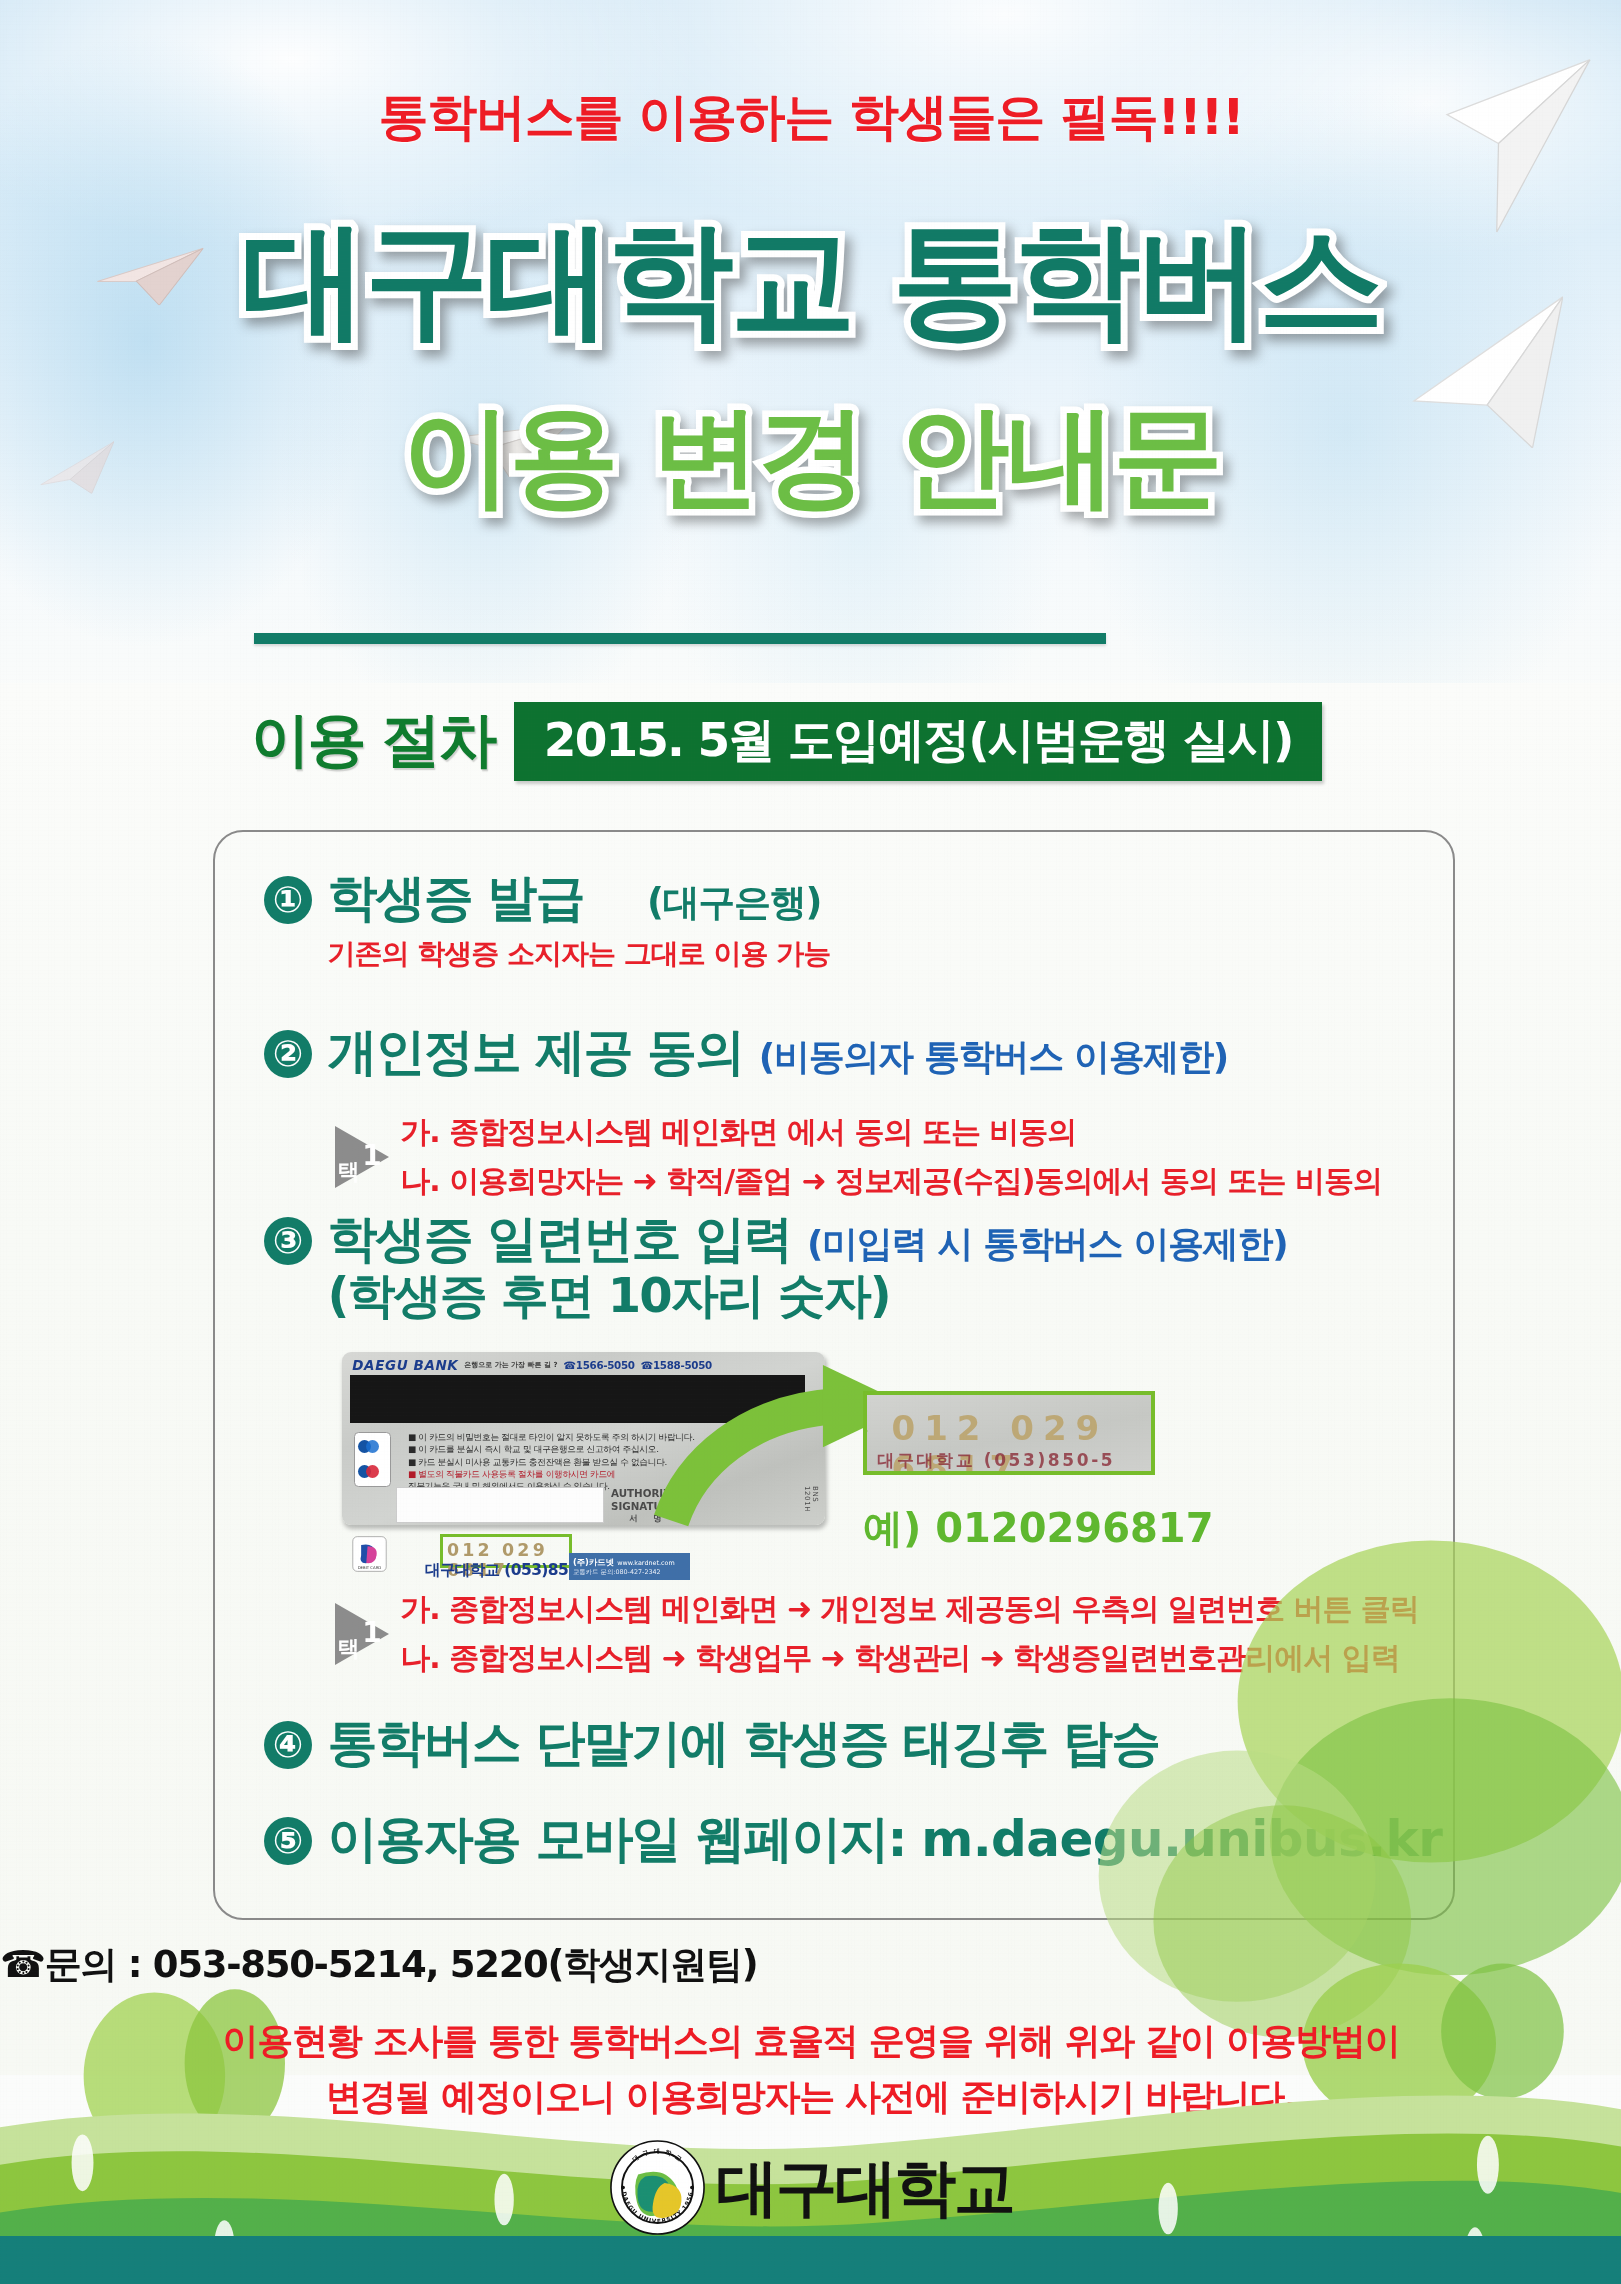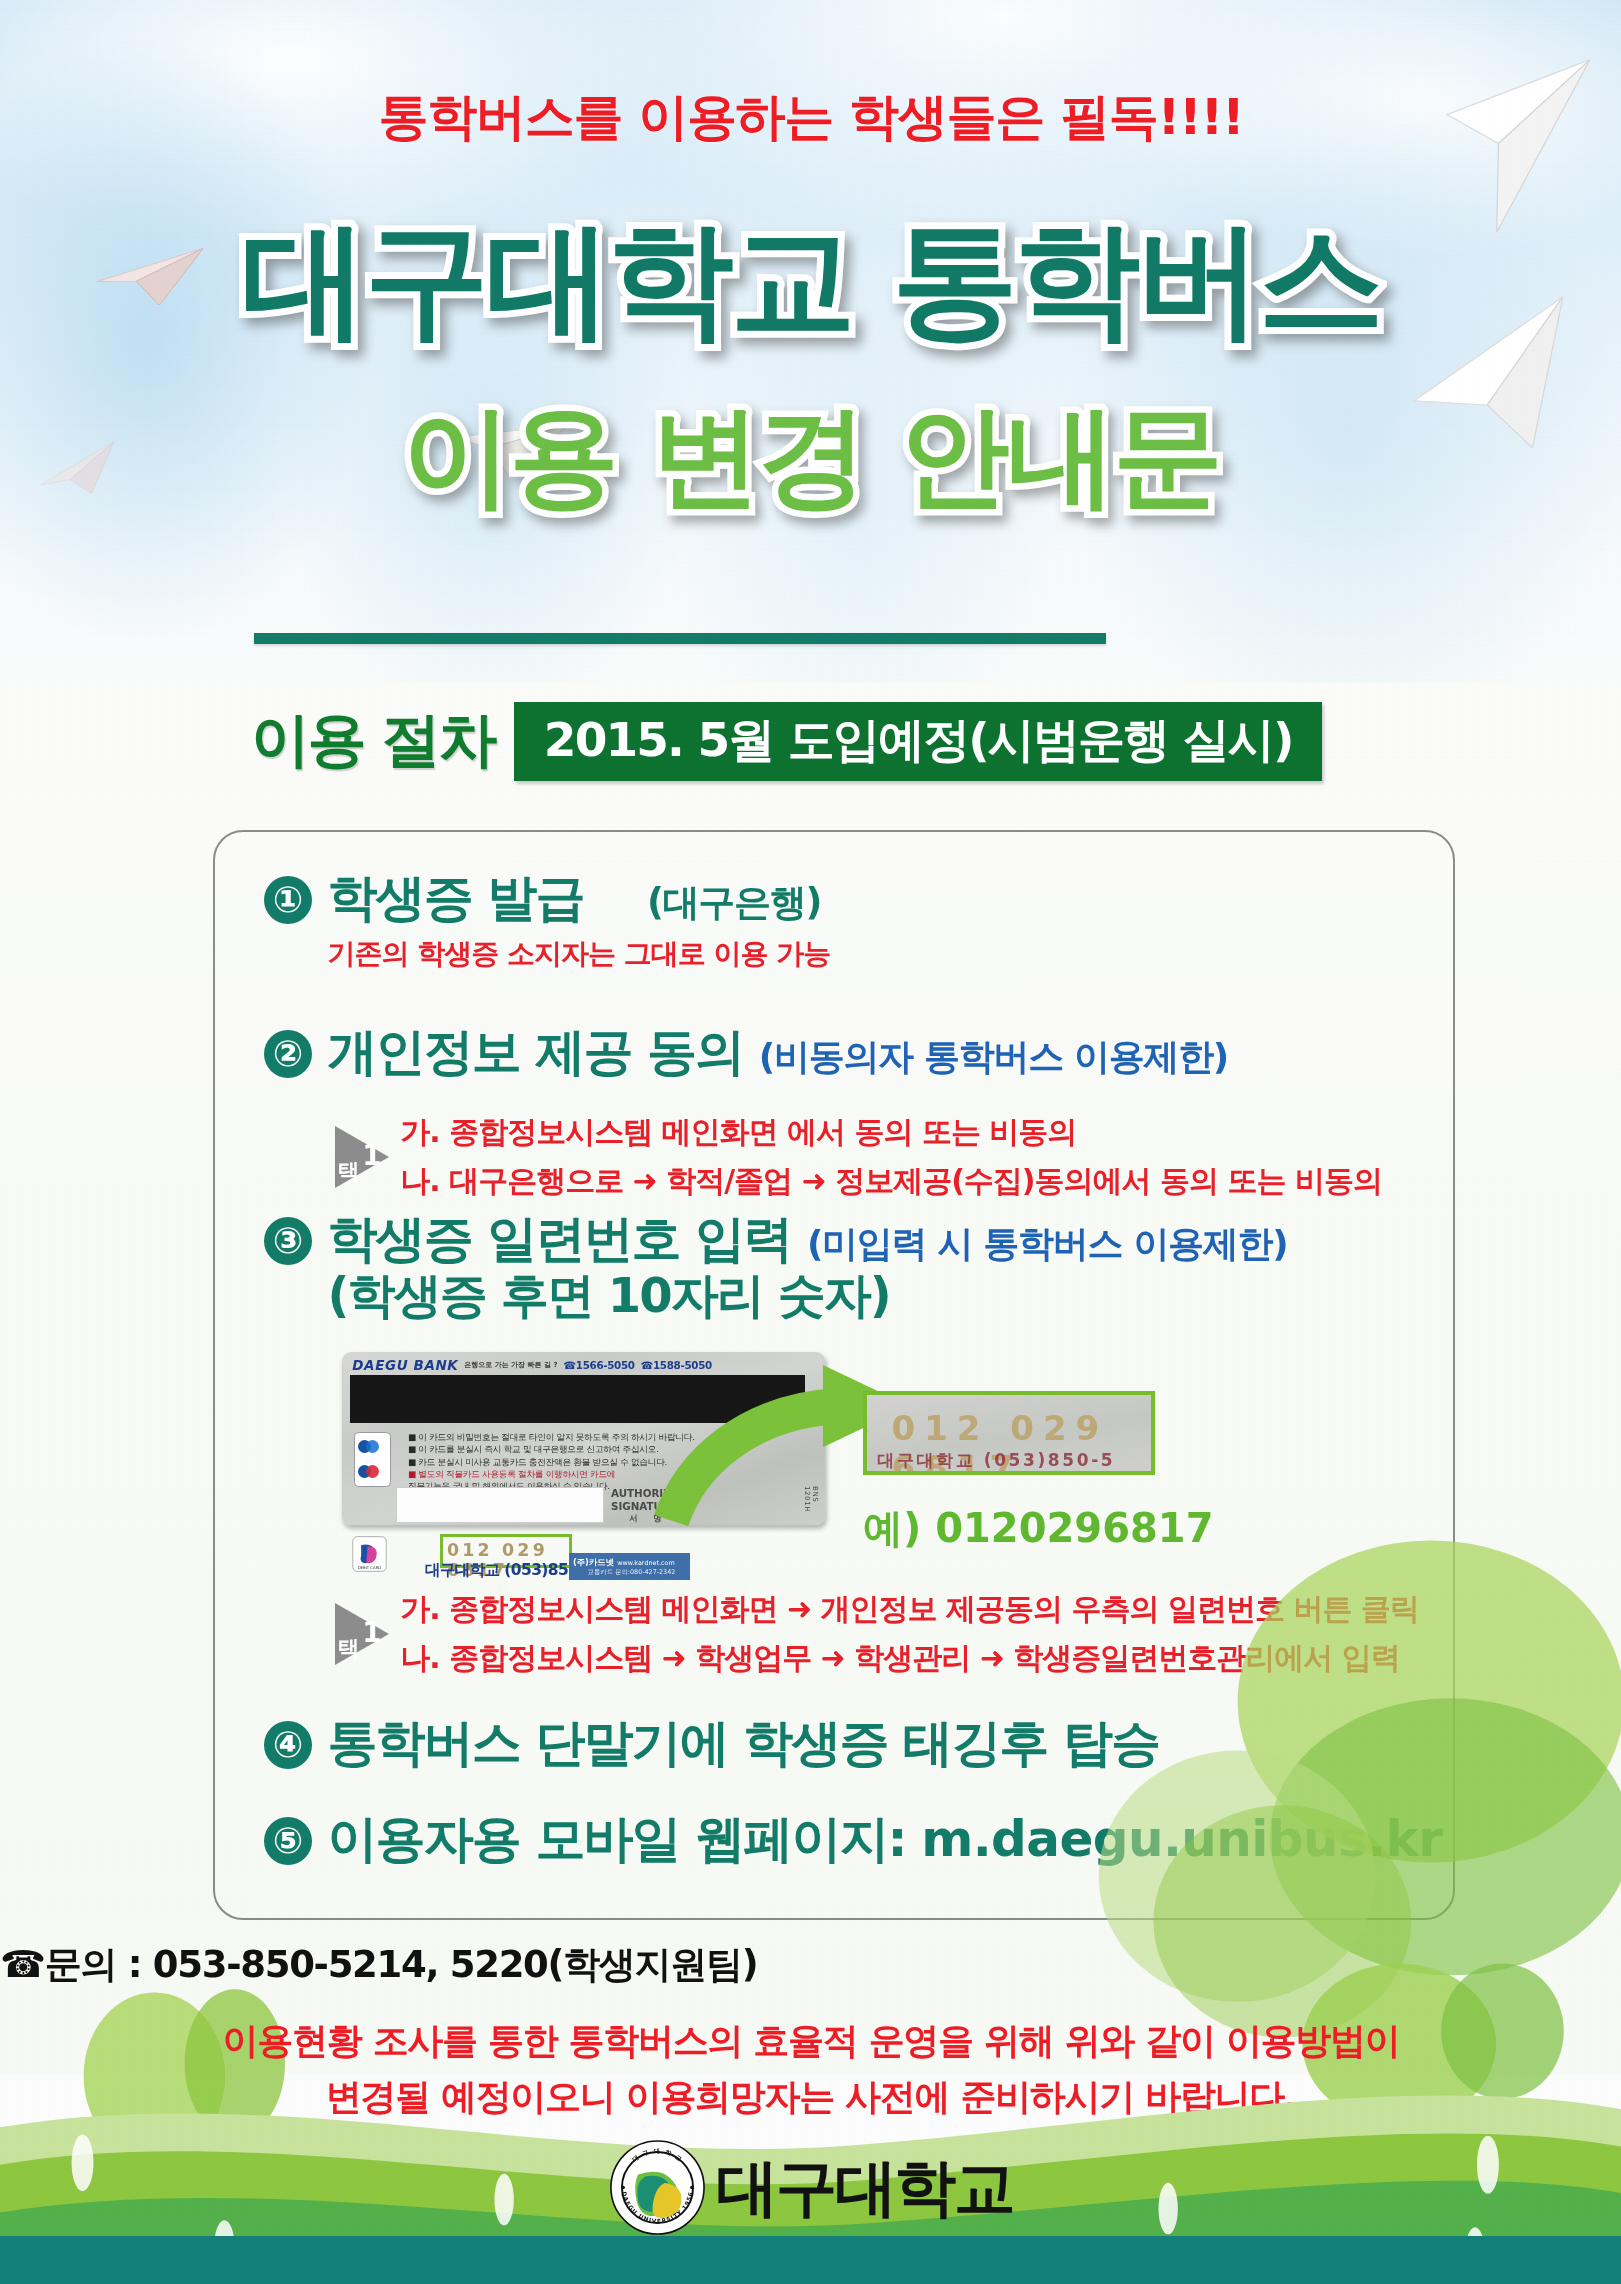--- a/index.html
+++ b/index.html
@@ -190,21 +190,21 @@
   }
   .card-bottom-tel{
     position:absolute;left:83px;top:208px;font-size:15.5px;color:#1b3c8c;font-weight:800;letter-spacing:-0.6px;
   }
   .kardnet{
     position:absolute;left:227px;top:201px;width:117px;height:27px;background:#3f6fa8;
     display:flex;flex-direction:column;justify-content:center;padding-left:3.9px;
   }
   .kardnet .r1{font-size:8.4px;color:#ffffff;font-weight:800;}
   .kardnet .r1 small{font-size:6.4px;font-weight:400;margin-left:3.2px;}
-  .kardnet .r2{font-size:6.4px;color:#e8eef7;text-align:center;}
+  .kardnet .r2{font-size:6.4px;color:#e8eef7;}
 
   
   .big-arrow{position:absolute;left:645px;top:1334px;}
 
   
   .callout{position:absolute;left:863px;top:1391px;}
   .callout-box{
     width:284px;height:76px;border:4.5px solid #77bd2b;
     background:linear-gradient(170deg,#d2d3d0 0%,#c6c8c4 55%,#cfd0cd 100%);
     position:relative;overflow:hidden;
@@ -322,21 +322,21 @@
   <div class="pick" style="left:335px;top:1108px;">
     <div class="pick-badge">
       <div class="tri"></div>
       <div class="lbl">
         <span>택</span>
         <span class="one">1</span>
       </div>
     </div>
     <div class="pick-lines">
       <div class="ln">가. 종합정보시스템 메인화면 에서 동의 또는 비동의</div>
-      <div class="ln">나. 대구은행으로 ➜ 학적/졸업 ➜ 정보제공(수집)동의에서 동의 또는 비동의</div>
+      <div class="ln">나. 이용희망자는 ➜ 학적/졸업 ➜ 정보제공(수집)동의에서 동의 또는 비동의</div>
     </div>
   </div>
 
   <div class="step" style="left:264px;top:1211px;">
     <div class="num">③</div>
     <div class="step-text">
       <div class="hl">
         <span>학생증 일련번호 입력</span>
         <span class="paren-blue">(미입력 시 통학버스 이용제한)</span>
       </div>

